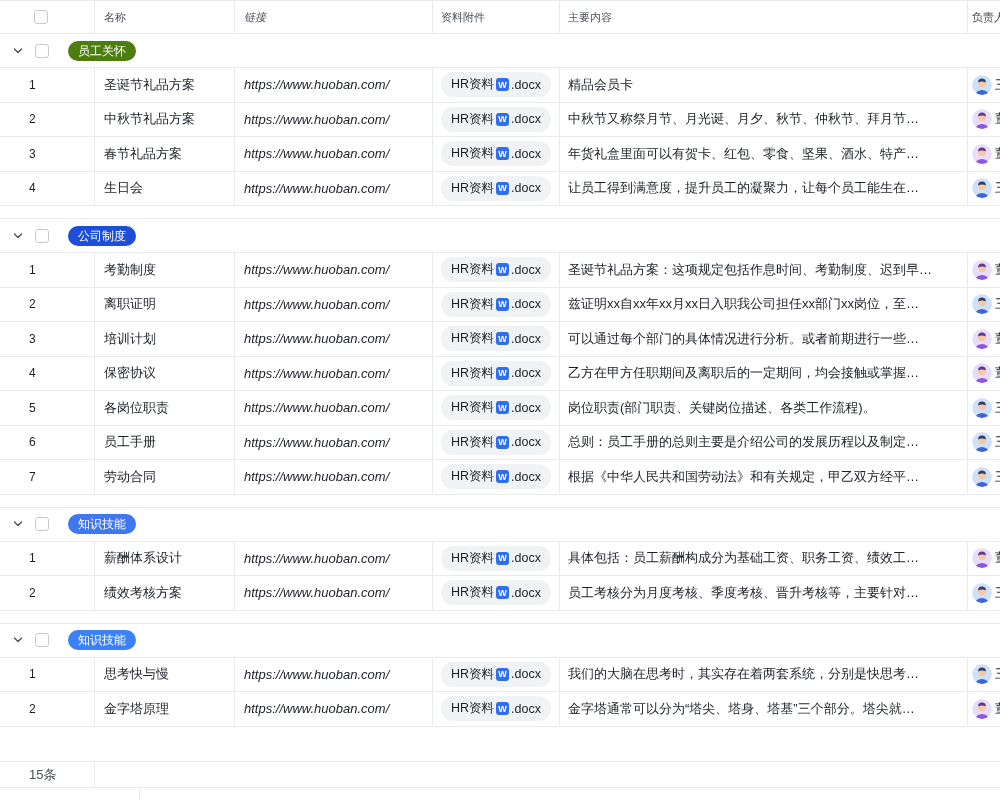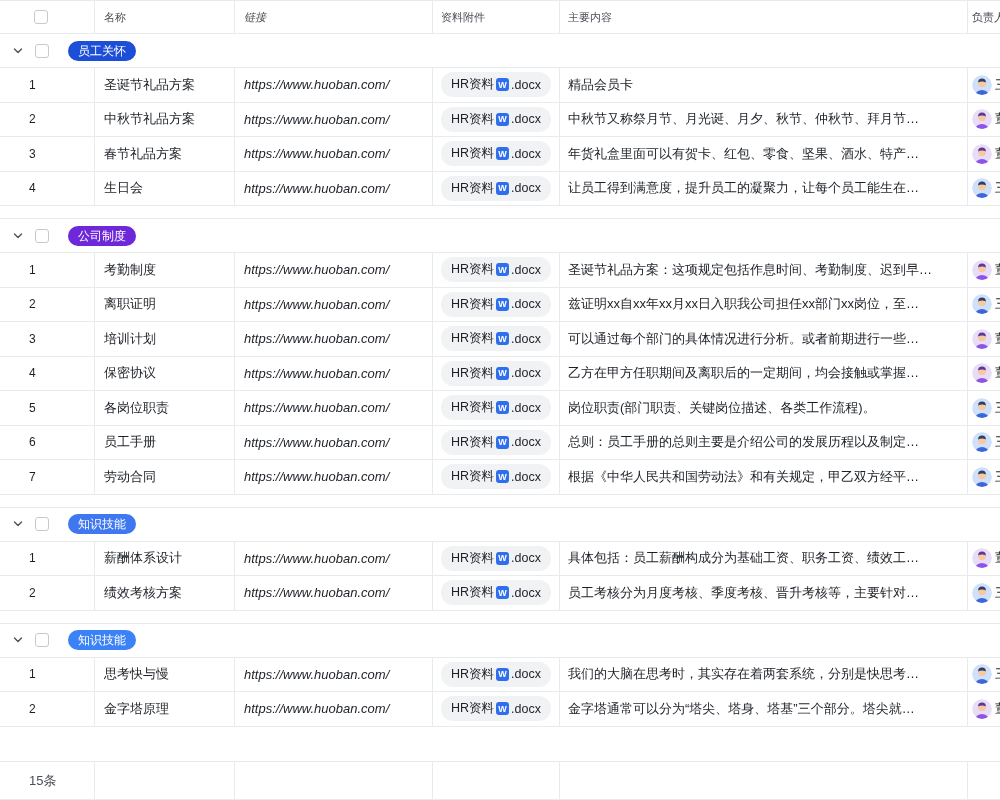--- a/index.html
+++ b/index.html
@@ -30,22 +30,22 @@
   .badge { margin-left:19px; color:#fff; font-size:12px; line-height:14px;
     padding:3px 10px; border-radius:10px; white-space:nowrap; }
   .chip { display:inline-flex; align-items:center; background:#f1f2f4; border-radius:12px;
     height:25px; padding:0 10px; font-size:12.5px; color:#1c2026; }
   .doc-icon { width:13px; height:13px; border-radius:3px; background:#2f6fed; color:#fff;
     font-size:9px; font-weight:bold; display:inline-flex; align-items:center;
     justify-content:center; margin:0 2px; flex:none; }
   .avatar { width:20px; height:20px; border-radius:50%; overflow:hidden; flex:none;
     display:inline-flex; }
   .owner-name { font-size:13px; margin-left:3px; }
-  .footer-row { position:absolute; left:0; top:760px; width:1000px; height:39px;
-    display:flex; border-top:1px solid #e9eaec; border-bottom:1px solid #e9eaec; background:#fff; }
+  .footer-row { position:absolute; left:0; top:760px; width:1000px; height:27px;
+    display:flex; border-top:1px solid #e9eaec; border-bottom:1px solid #e9eaec; background:#fff;flex-direction:column; }
   .footer-row .cell { font-size:13px; color:#4b5057; }
 </style>
 </head>
 <body>
 
 <div class="page">
 
   <div class="row header-row">
     <div class="cell c0">
       <span class="checkbox"></span>
@@ -58,21 +58,21 @@
   </div>
 
   <div id="table-body">
       <div class="row group-row">
         <span class="chev">
           <svg width="10" height="10" viewBox="0 0 10 10" aria-hidden="true">
   <path d="M1.5 3 L5 6.6 L8.5 3" stroke="#51565d" stroke-width="1.4" fill="none" stroke-linecap="round" stroke-linejoin="round"></path>
           </svg>
         </span>
         <span class="checkbox"></span>
-        <span class="badge" style="background:#1d4ed8">员工关怀</span>
+        <span class="badge" style="background:#4d7c0f">员工关怀</span>
       </div>
       <div class="row data-row">
         <div class="cell c0 num">1</div>
         <div class="cell c1 txt">圣诞节礼品方案</div>
         <div class="cell c2 txt">https://www.huoban.com/</div>
         <div class="cell c3">
           <span class="chip">
             <span>HR资料</span>
             <span class="doc-icon">W</span>
             <span>.docx</span>
@@ -164,21 +164,21 @@
         </div>
       </div>
       <div class="row spacer-row"></div>
       <div class="row group-row">
         <span class="chev">
           <svg width="10" height="10" viewBox="0 0 10 10" aria-hidden="true">
   <path d="M1.5 3 L5 6.6 L8.5 3" stroke="#51565d" stroke-width="1.4" fill="none" stroke-linecap="round" stroke-linejoin="round"></path>
           </svg>
         </span>
         <span class="checkbox"></span>
-        <span class="badge" style="background:#6d28d9">公司制度</span>
+        <span class="badge" style="background:#1d4ed8">公司制度</span>
       </div>
       <div class="row data-row">
         <div class="cell c0 num">1</div>
         <div class="cell c1 txt">考勤制度</div>
         <div class="cell c2 txt">https://www.huoban.com/</div>
         <div class="cell c3">
           <span class="chip">
             <span>HR资料</span>
             <span class="doc-icon">W</span>
             <span>.docx</span>

